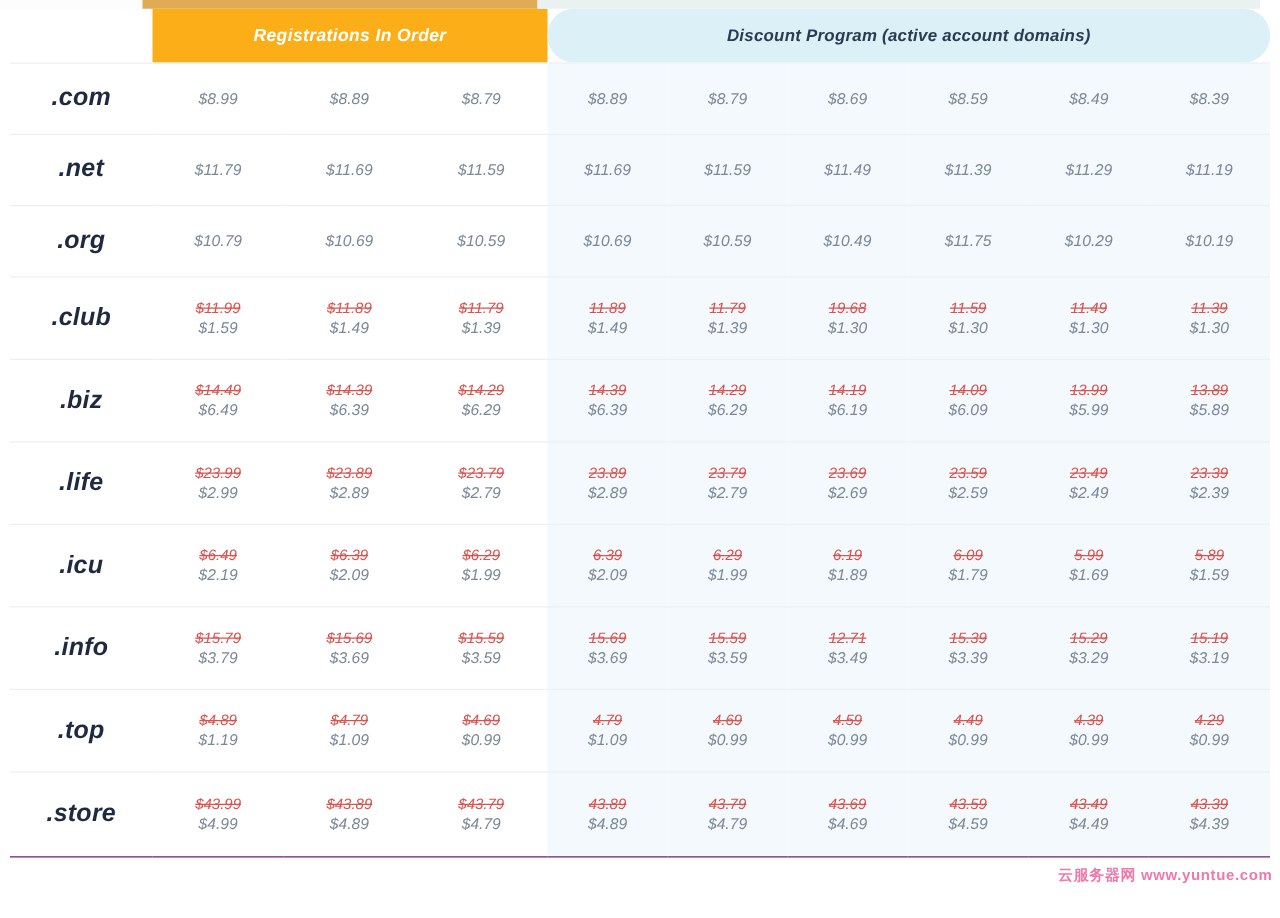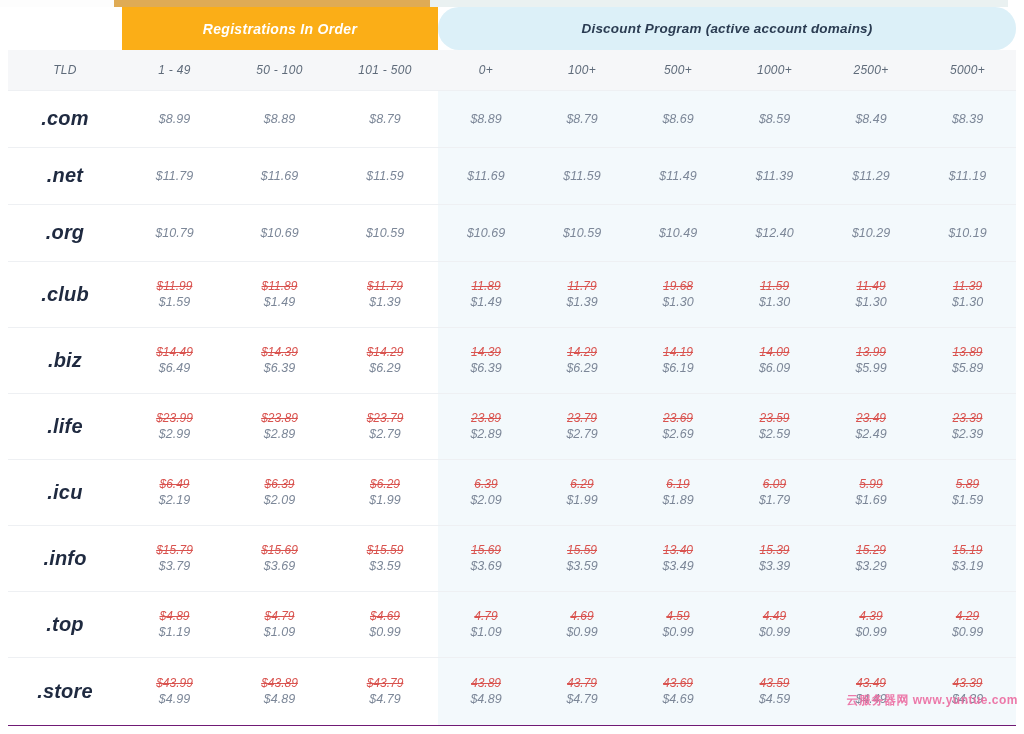--- a/index.html
+++ b/index.html
@@ -118,32 +118,20 @@
       <col style="width:97px">
         <col style="width:96px">
         <col style="width:97px">
     </colgroup>
     <thead>
       <tr class="group-row">
         <th class="gh-empty"></th>
         <th class="gh-orange" colspan="3">Registrations In Order</th>
         <th class="gh-blue" colspan="6">Discount Program (active account domains)</th>
       </tr>
-      <tr class="col-row">
-        <th>TLD</th>
-        <th>1 - 49</th>
-        <th>50 - 100</th>
-        <th>101 - 500</th>
-        <th>0+</th>
-        <th>100+</th>
-        <th>500+</th>
-        <th>1000+</th>
-        <th>2500+</th>
-        <th>5000+</th>
-      </tr>
     </thead>
     <tbody>
         <tr>
           <td class="tld">.com</td>
           <td class="order-cell">
             <div class="new">$8.99</div>
           </td>
           <td class="order-cell">
             <div class="new">$8.89</div>
           </td>
@@ -213,21 +201,21 @@
           <td class="discount-cell">
             <div class="new">$10.69</div>
           </td>
           <td class="discount-cell">
             <div class="new">$10.59</div>
           </td>
           <td class="discount-cell">
             <div class="new">$10.49</div>
           </td>
           <td class="discount-cell">
-            <div class="new">$12.40</div>
+            <div class="new">$11.75</div>
           </td>
           <td class="discount-cell">
             <div class="new">$10.29</div>
           </td>
           <td class="discount-cell">
             <div class="new">$10.19</div>
           </td>
         </tr>
         <tr>
           <td class="tld">.club</td>
@@ -401,21 +389,21 @@
           </td>
           <td class="discount-cell">
             <div class="old">15.69</div>
             <div class="new">$3.69</div>
           </td>
           <td class="discount-cell">
             <div class="old">15.59</div>
             <div class="new">$3.59</div>
           </td>
           <td class="discount-cell">
-            <div class="old">13.40</div>
+            <div class="old">12.71</div>
             <div class="new">$3.49</div>
           </td>
           <td class="discount-cell">
             <div class="old">15.39</div>
             <div class="new">$3.39</div>
           </td>
           <td class="discount-cell">
             <div class="old">15.29</div>
             <div class="new">$3.29</div>
           </td>

